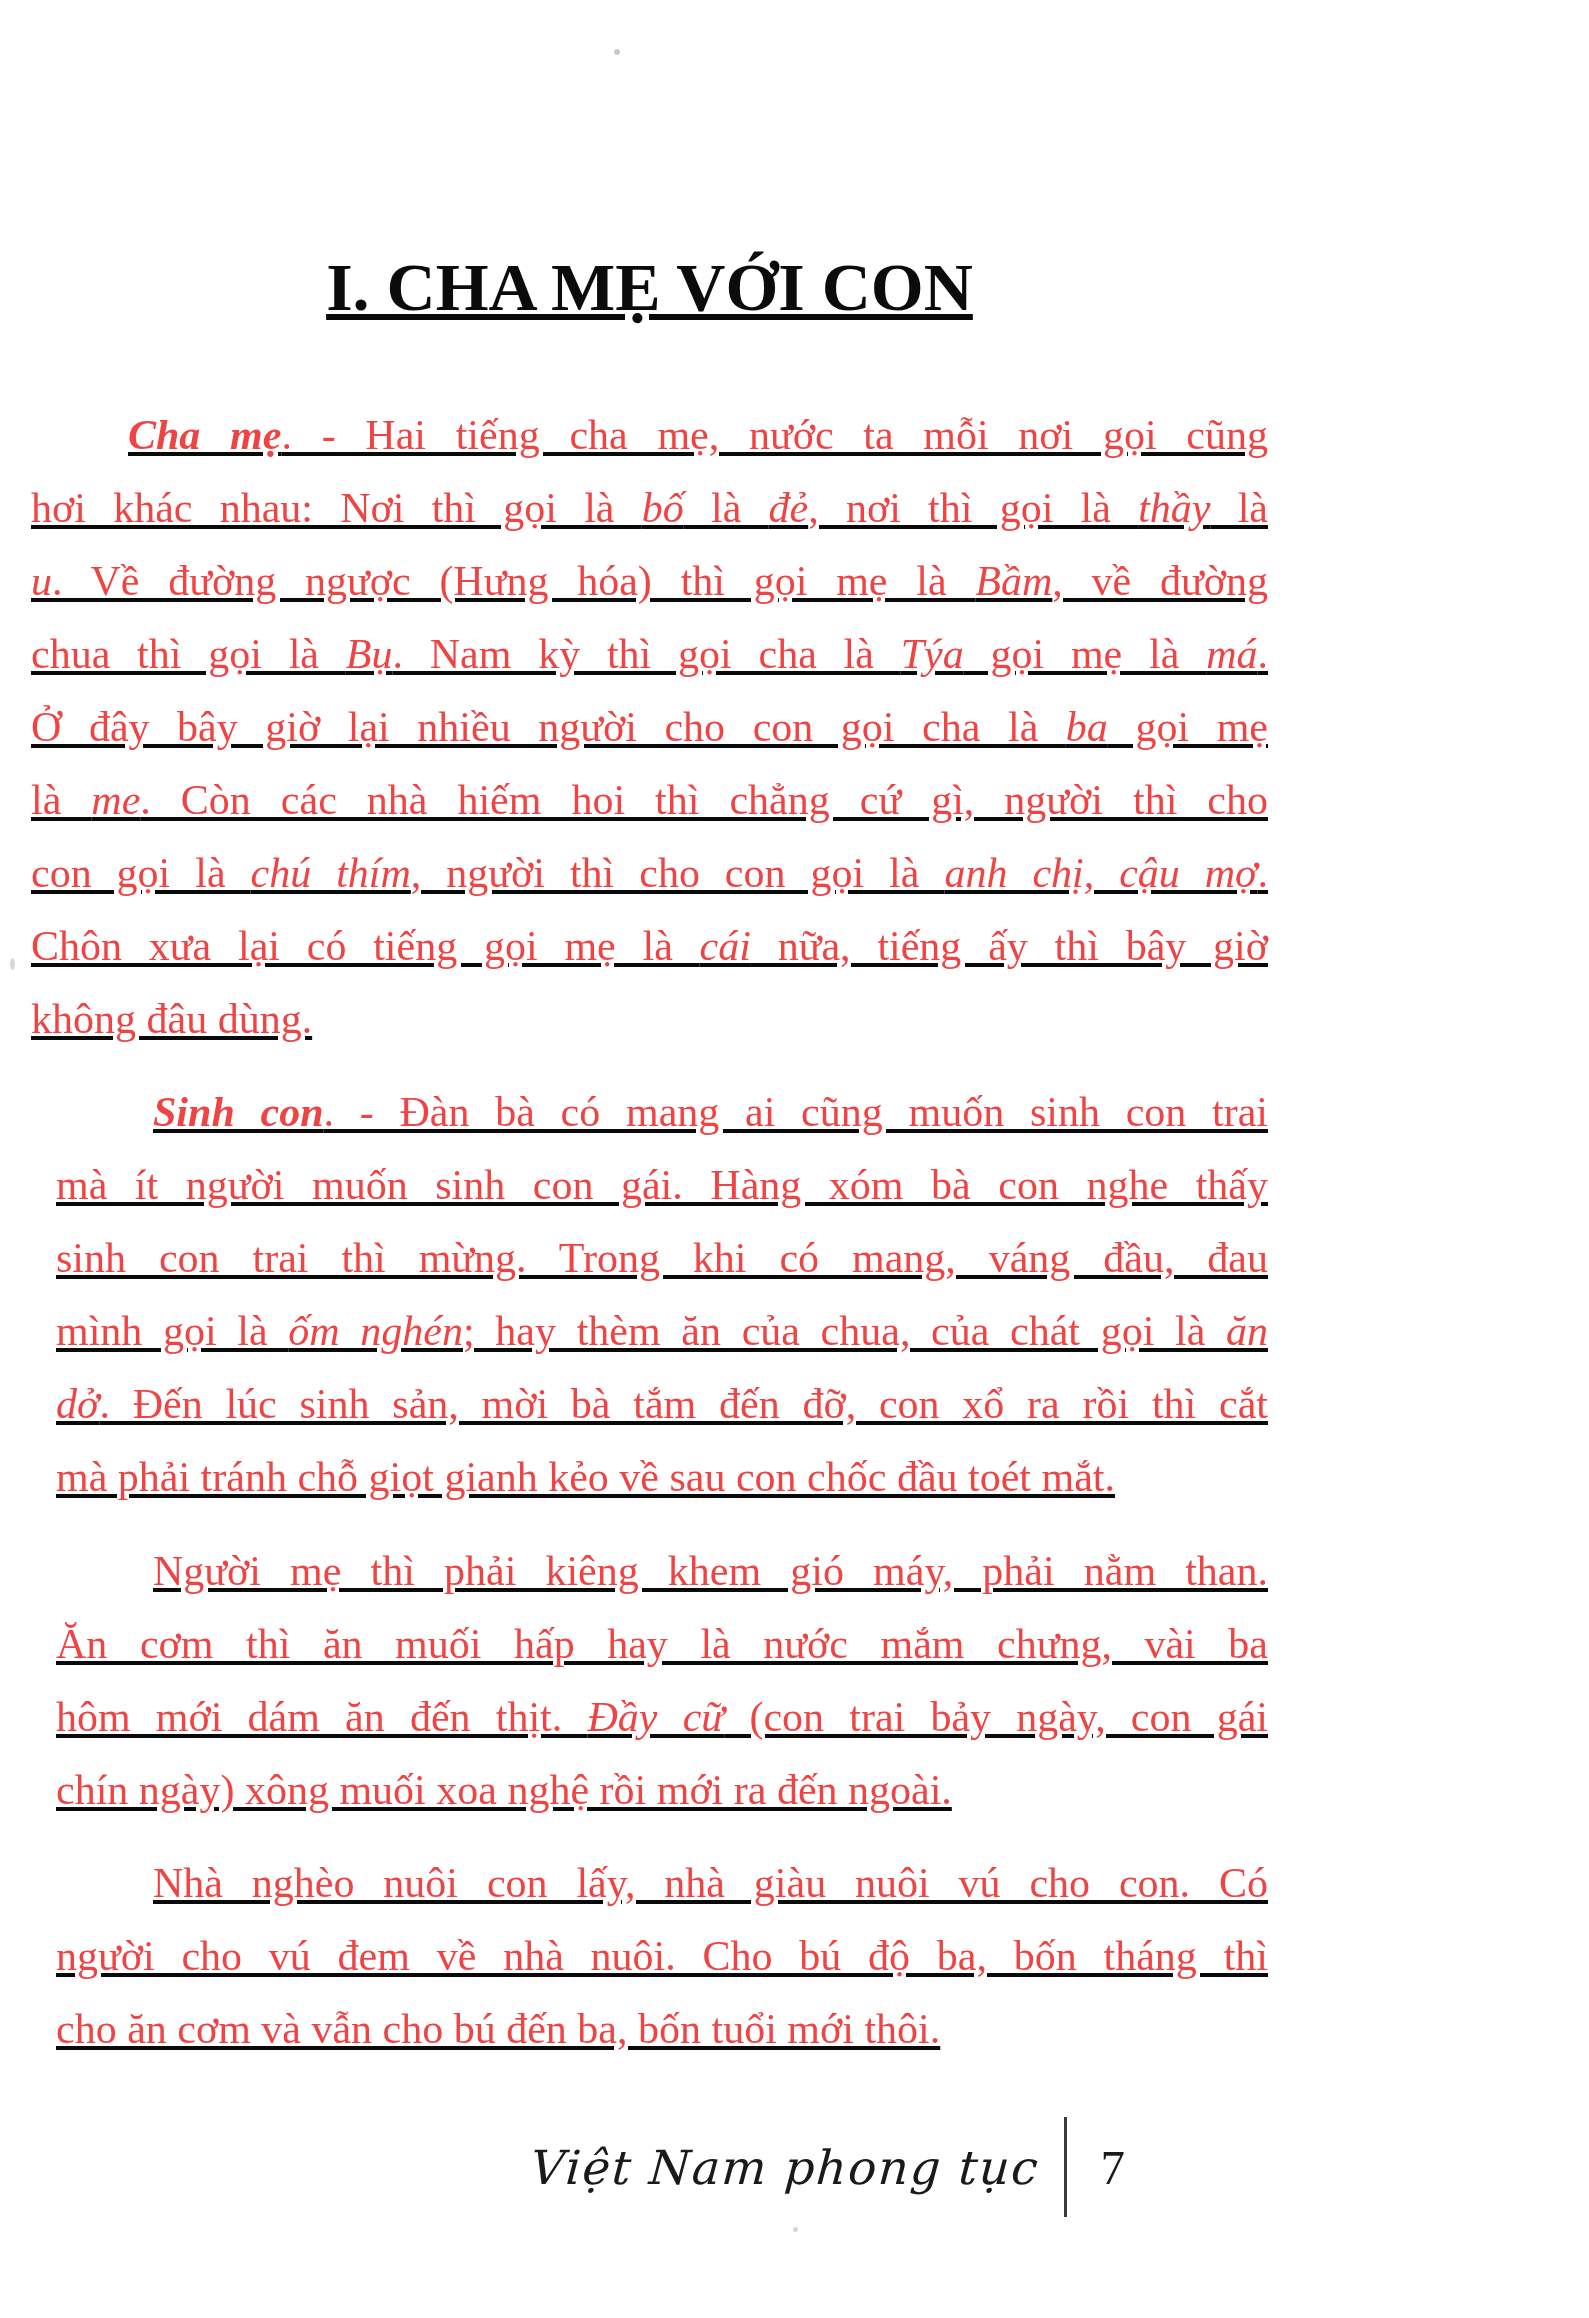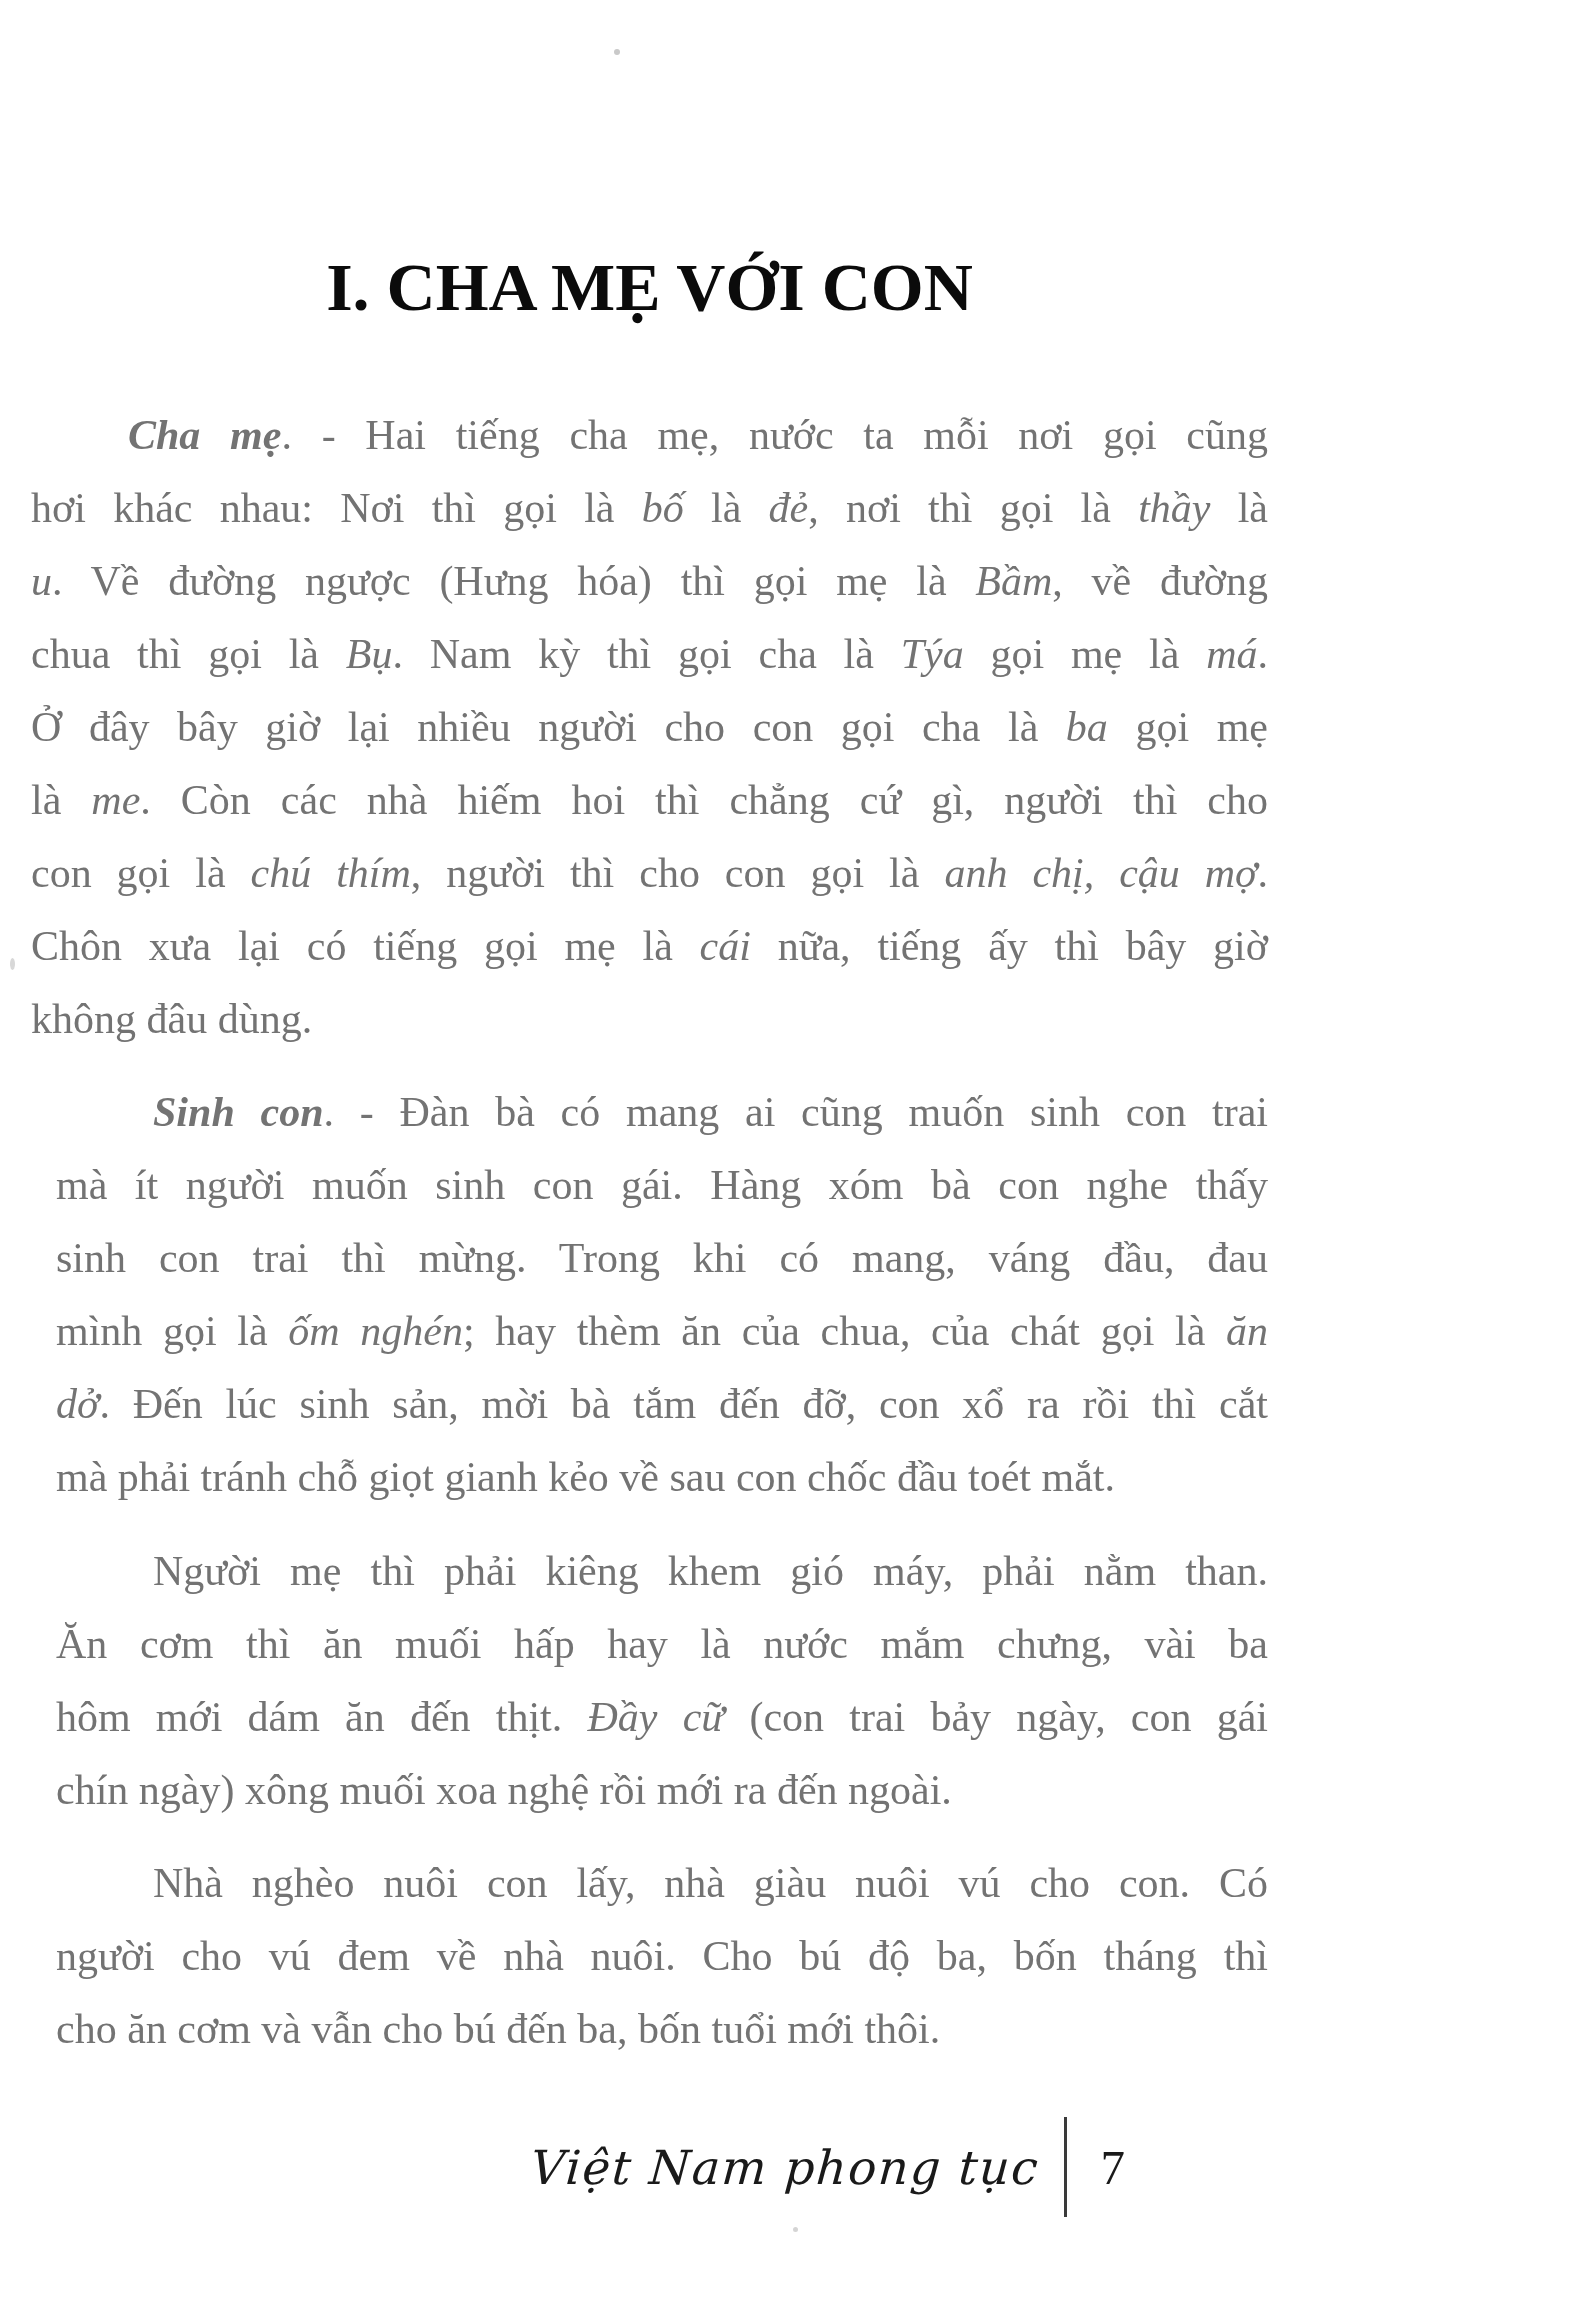--- a/index.html
+++ b/index.html
@@ -8,36 +8,37 @@
     background: #ffffff;
   }
   .page {
     position: relative;
     width: 1299px;
     height: 2319px;
     background: #ffffff;
     overflow: hidden;
     font-family: "Liberation Serif", serif;
     color: #0a0a0a;
+    text-decoration: underline;
   }
   .chapter-title {
     margin: 253px 0 0 0;
     text-align: center;
     font-family: "Liberation Serif", serif;
     font-weight: bold;
     font-size: 68px;
     line-height: 1;
     letter-spacing: 0px;
     color: #0b0b0b;
   }
   .body-text {
     width: 1237px;
     margin: 78px auto 0 auto;
     font-size: 42px;
-    color: #737373;
+    color: #ef4444;
   }
   .para + .para { margin-top: 20.3px; margin-left: 25px; }
   .line {
     line-height: 73px;
     text-align: justify;
     text-align-last: justify;
     white-space: normal;
   }
   .line.first { text-indent: 97px; }
   .line.end { text-align-last: left; }

